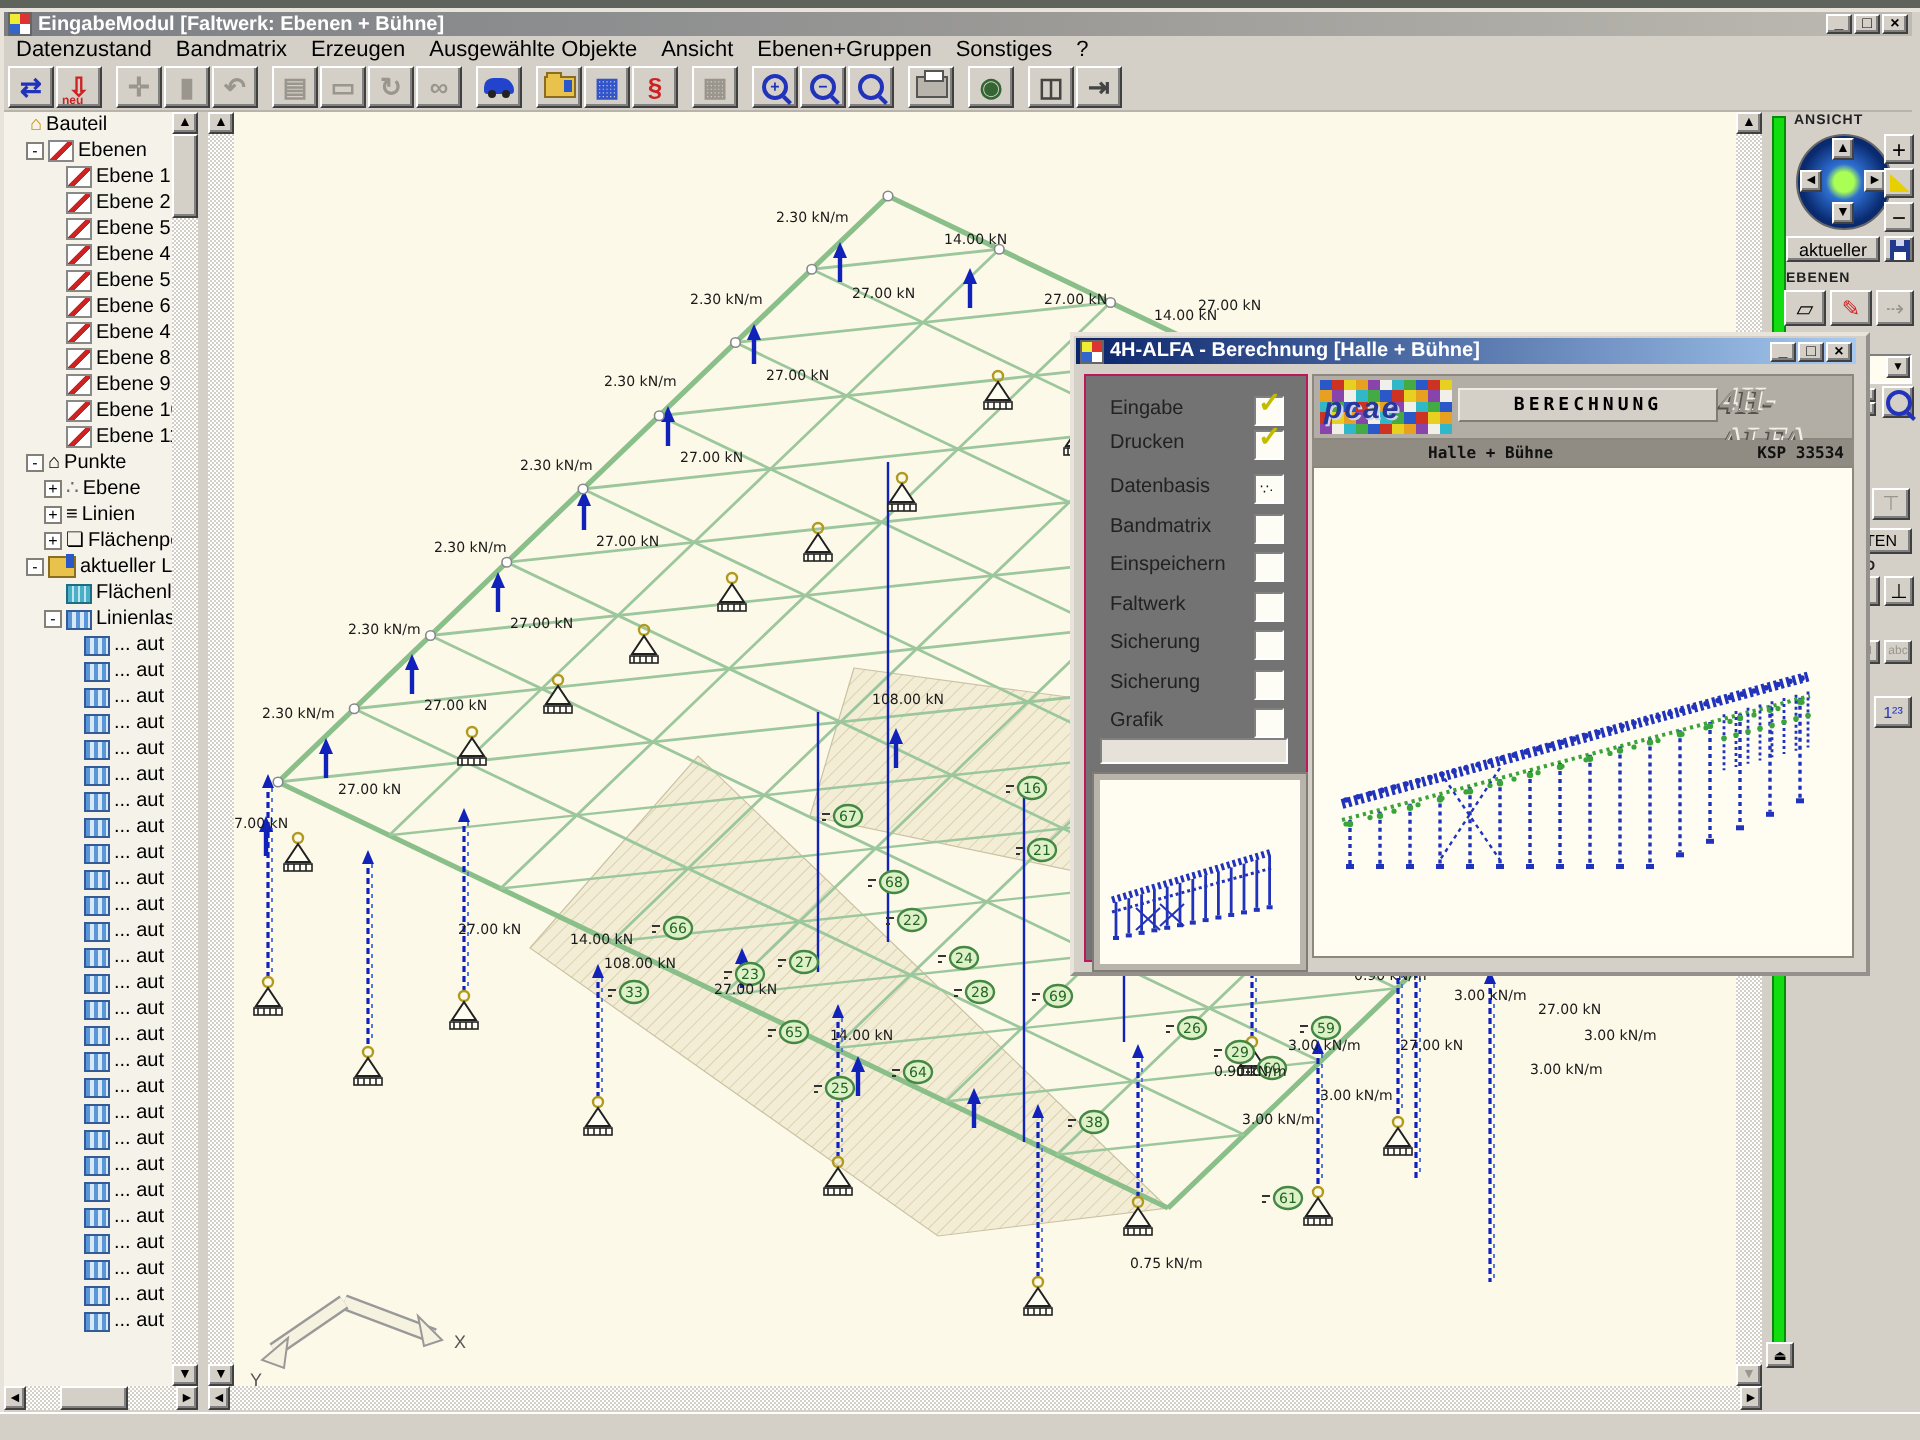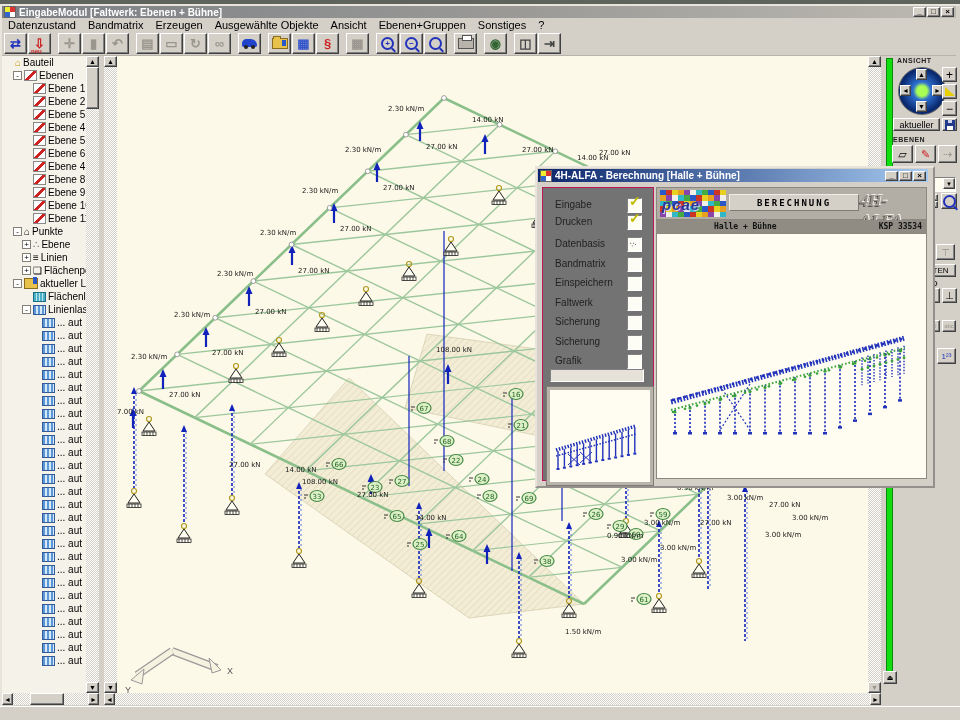--- a/index.html
+++ b/index.html
@@ -879,21 +879,21 @@
         <div class="cv-label" style="left: 490px; top: 476px;">0.90 kN/m</div>
         <div class="cv-label" style="left: 560px; top: 428px;">0.90 kN/m</div>
         <div class="cv-label" style="left: 527px; top: 463px;">3.00 kN/m</div>
         <div class="cv-label" style="left: 543px; top: 488px;">3.00 kN/m</div>
         <div class="cv-label" style="left: 504px; top: 500px;">3.00 kN/m</div>
         <div class="cv-label" style="left: 610px; top: 438px;">3.00 kN/m</div>
         <div class="cv-label" style="left: 583px; top: 463px;">27.00 kN</div>
         <div class="cv-label" style="left: 652px; top: 445px;">27.00 kN</div>
         <div class="cv-label" style="left: 675px; top: 458px;">3.00 kN/m</div>
         <div class="cv-label" style="left: 648px; top: 475px;">3.00 kN/m</div>
-        <div class="cv-label" style="left: 448px; top: 572px;">1.50 kN/m</div>
+        <div class="cv-label" style="left: 448px; top: 572px;">0.75 kN/m</div>
       </div>
 
     <div class="abs sb" style="left:866px;top:0;width:13px;height:637px">
       <div class="btn sb-arrow" style="position:absolute;left:0;top:0;width:13px;height:11px">▲</div>
       <div class="abs sb-track" style="left:0;top:11px;width:13px;height:615px"></div>
       <div class="btn sb-arrow gray" style="position:absolute;left:0;bottom:0;width:13px;height:11px">▼</div>
     </div>
 
     <div class="abs" id="right-panel">
       <div class="abs" id="green-strip"></div>

